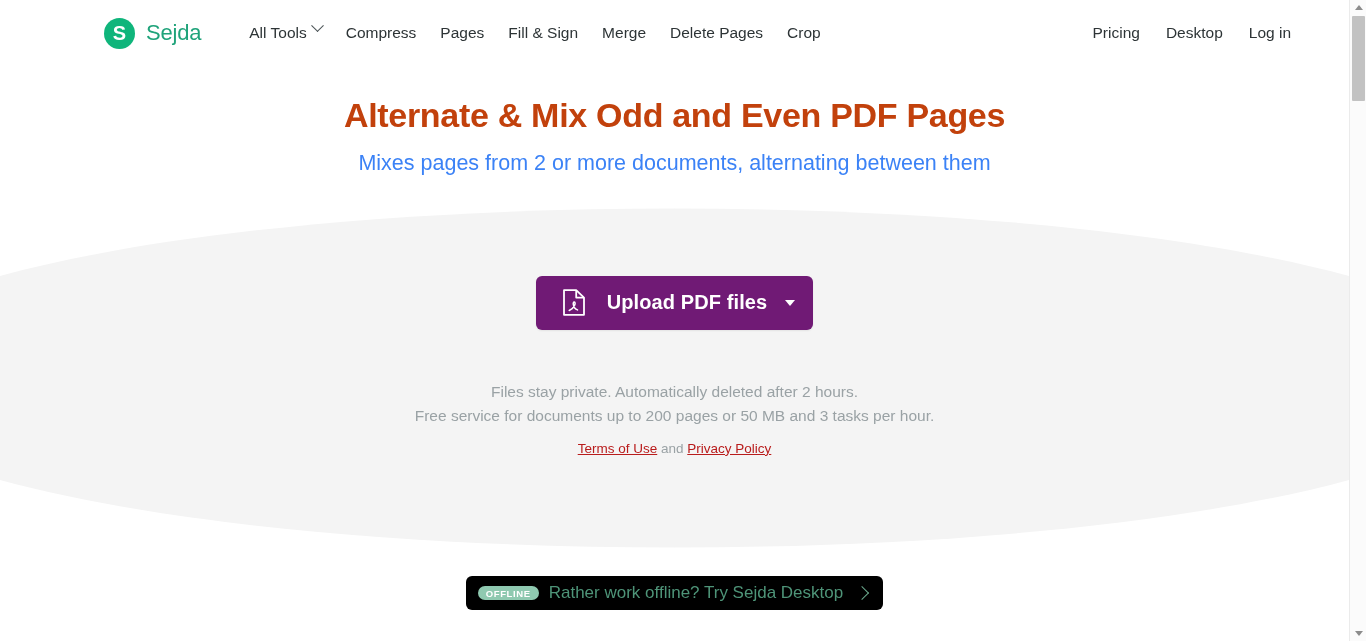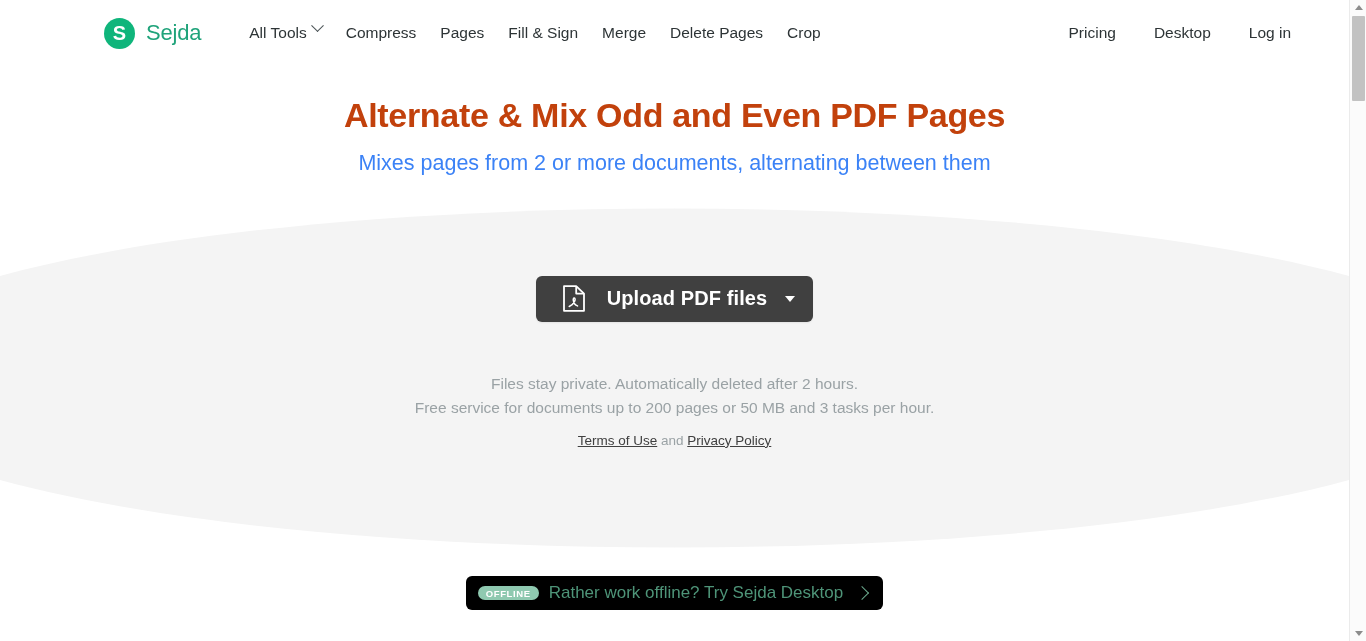--- a/index.html
+++ b/index.html
@@ -88,21 +88,21 @@
     border-right: 1.6px solid #4a5356;
     border-bottom: 1.6px solid #4a5356;
     transform: rotate(45deg) translate(-2px,-2px);
   }
   .nav-right {
     position: absolute;
     right: 58px; top: 0;
     height: 66px;
     display: flex;
     align-items: center;
-    gap: 12px;
+    gap: 0;
   }
   .nav-right .nav-item { padding: 6px 13px; }
   .nav-right .nav-item:last-child { padding-right: 0; }
 
   
   .hero {
     position: relative;
     z-index: 4;
     text-align: center;
     padding-top: 29px;
@@ -126,24 +126,24 @@
   .upload-wrap {
     position: relative;
     z-index: 4;
     display: flex;
     justify-content: center;
     margin-top: 99px;
   }
   .upload-btn {
     display: inline-flex;
     align-items: center;
-    background: #404040;
+    background: #701a75;
     border: none;
     border-radius: 6px;
-    height: 46px;
+    height: 54px;
     padding: 0 0 0 26px;
     cursor: pointer;
     box-shadow: 0 1px 2px rgba(0,0,0,0.07);
   }
   .upload-btn .pdf-ico { width: 24px; height: 27px; display:block; }
   .upload-btn .label {
     color: #ffffff;
     font-size: 20px;
     font-weight: bold;
     margin-left: 21px;
@@ -174,21 +174,21 @@
     color: #9aa2a5;
     font-size: 15.5px;
     line-height: 24px;
   }
   .disclaimer .legal {
     margin-top: 9px;
     font-size: 13.5px;
     color: #9aa2a5;
   }
   .disclaimer .legal a {
-    color: #404040;
+    color: #b91c1c;
     text-decoration: underline;
   }
 
   
   .offline-wrap {
     position: absolute;
     left: 0; right: 0;
     top: 576px;
     z-index: 6;
     display: flex;

